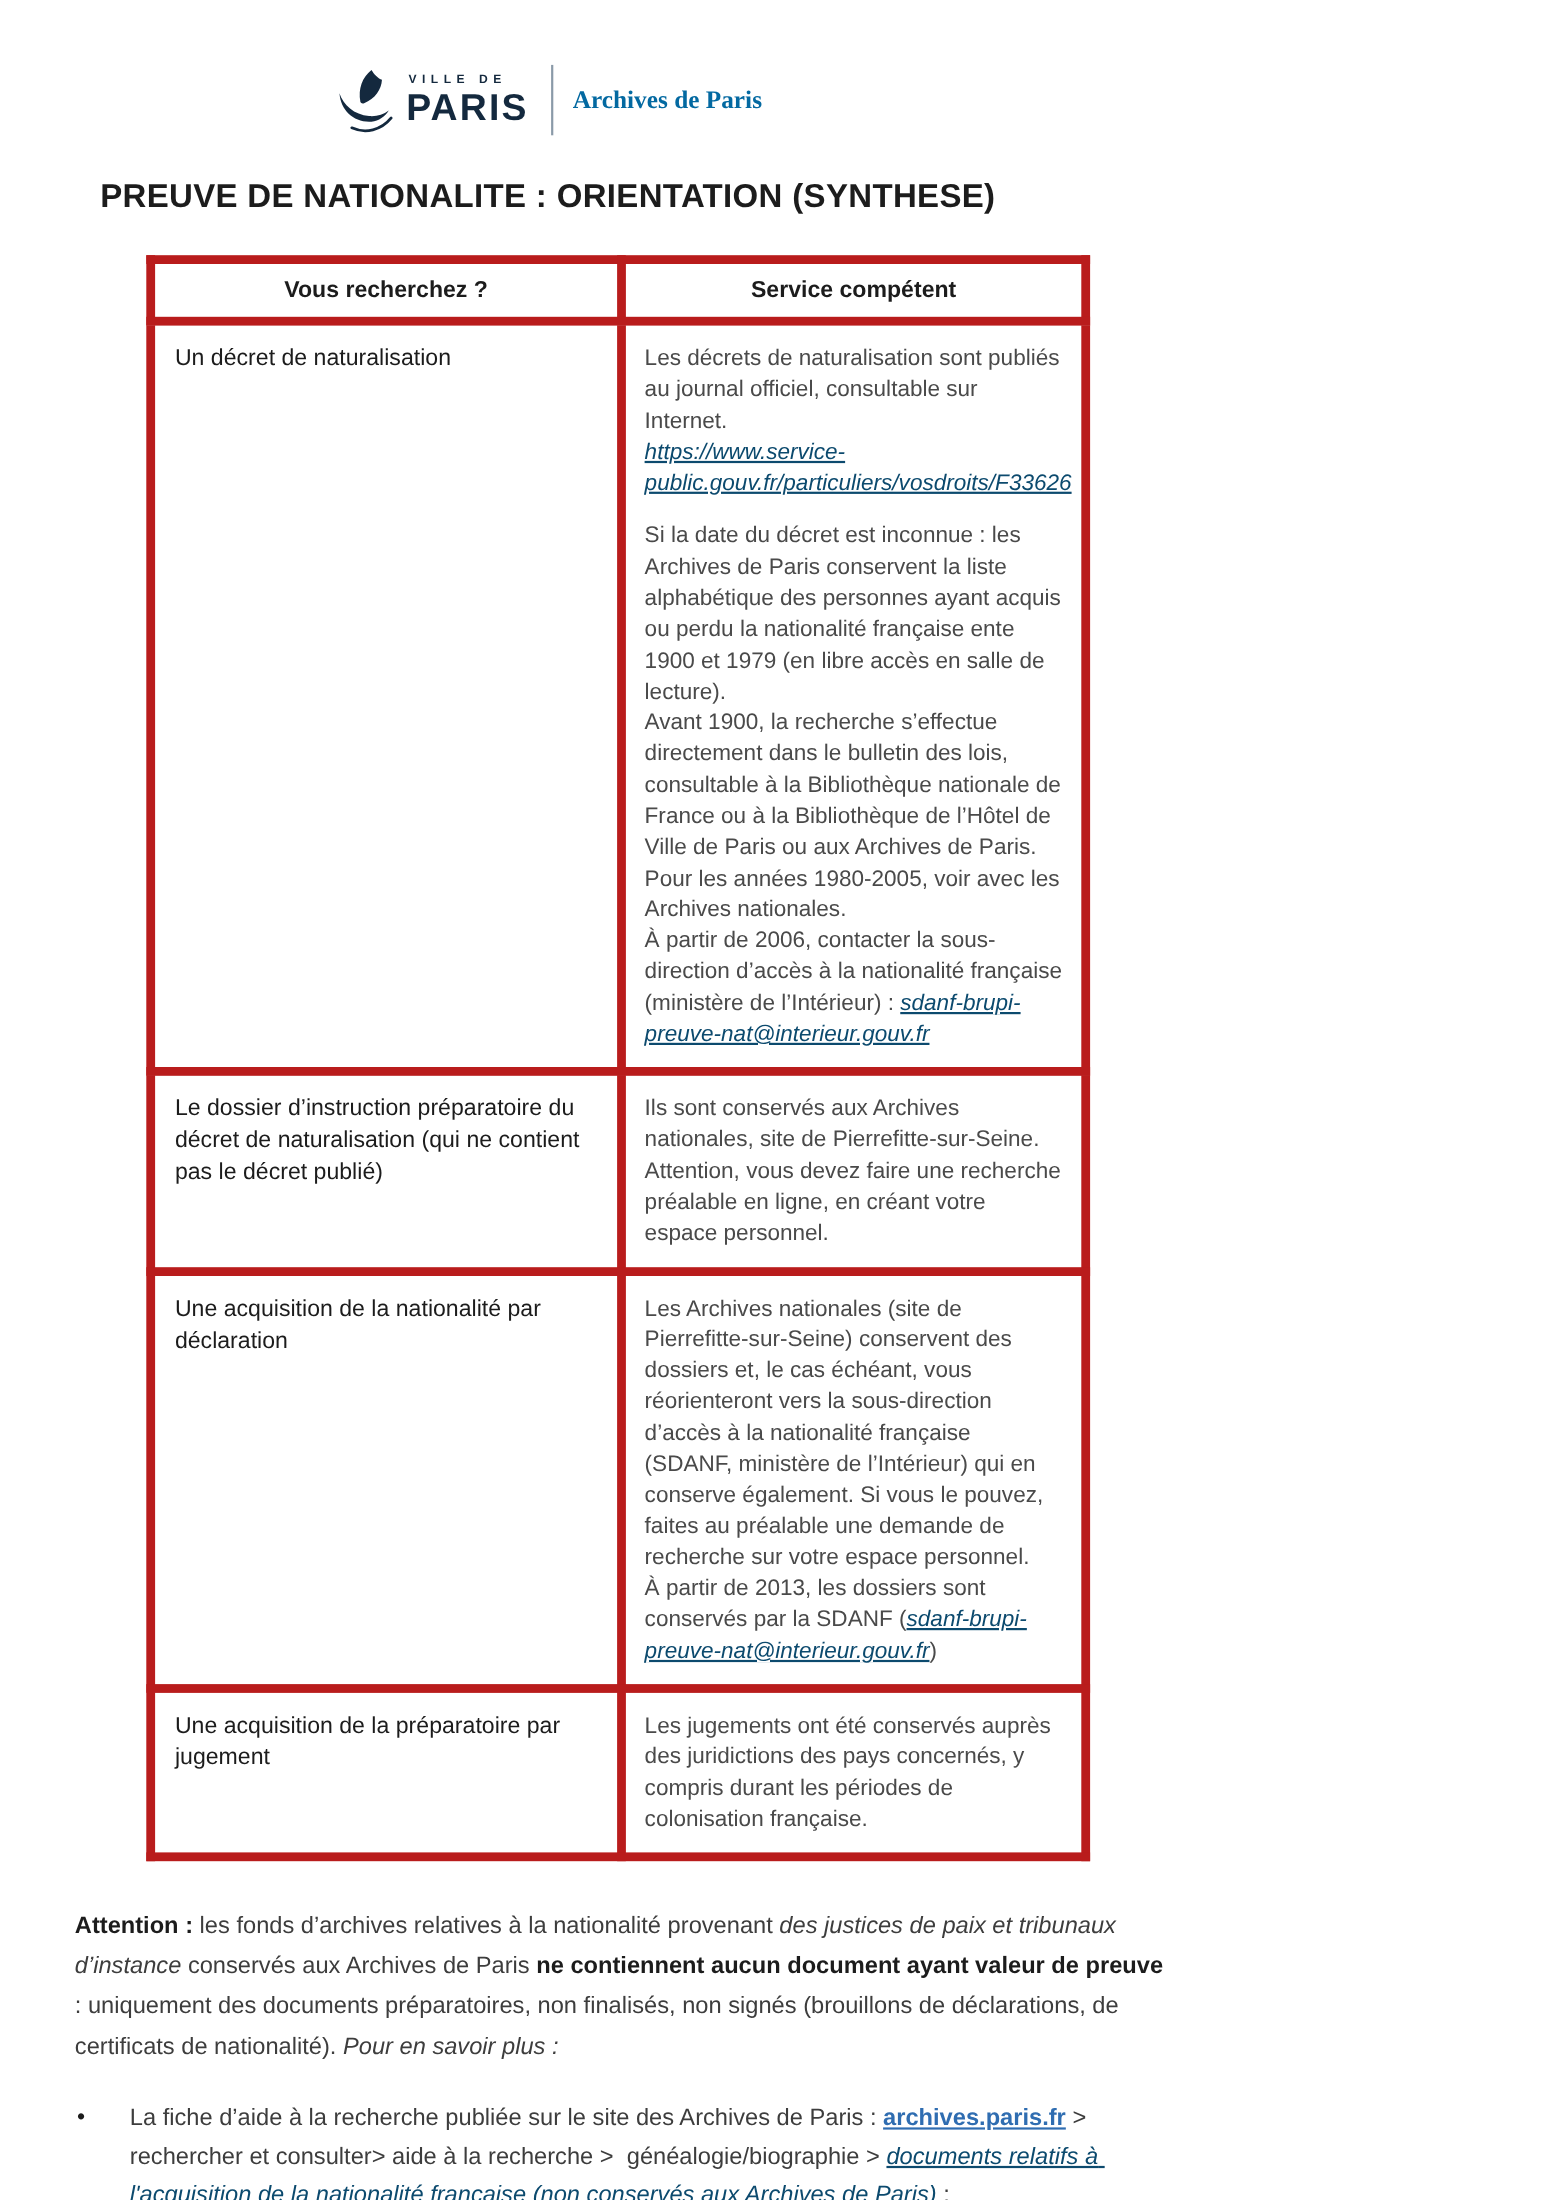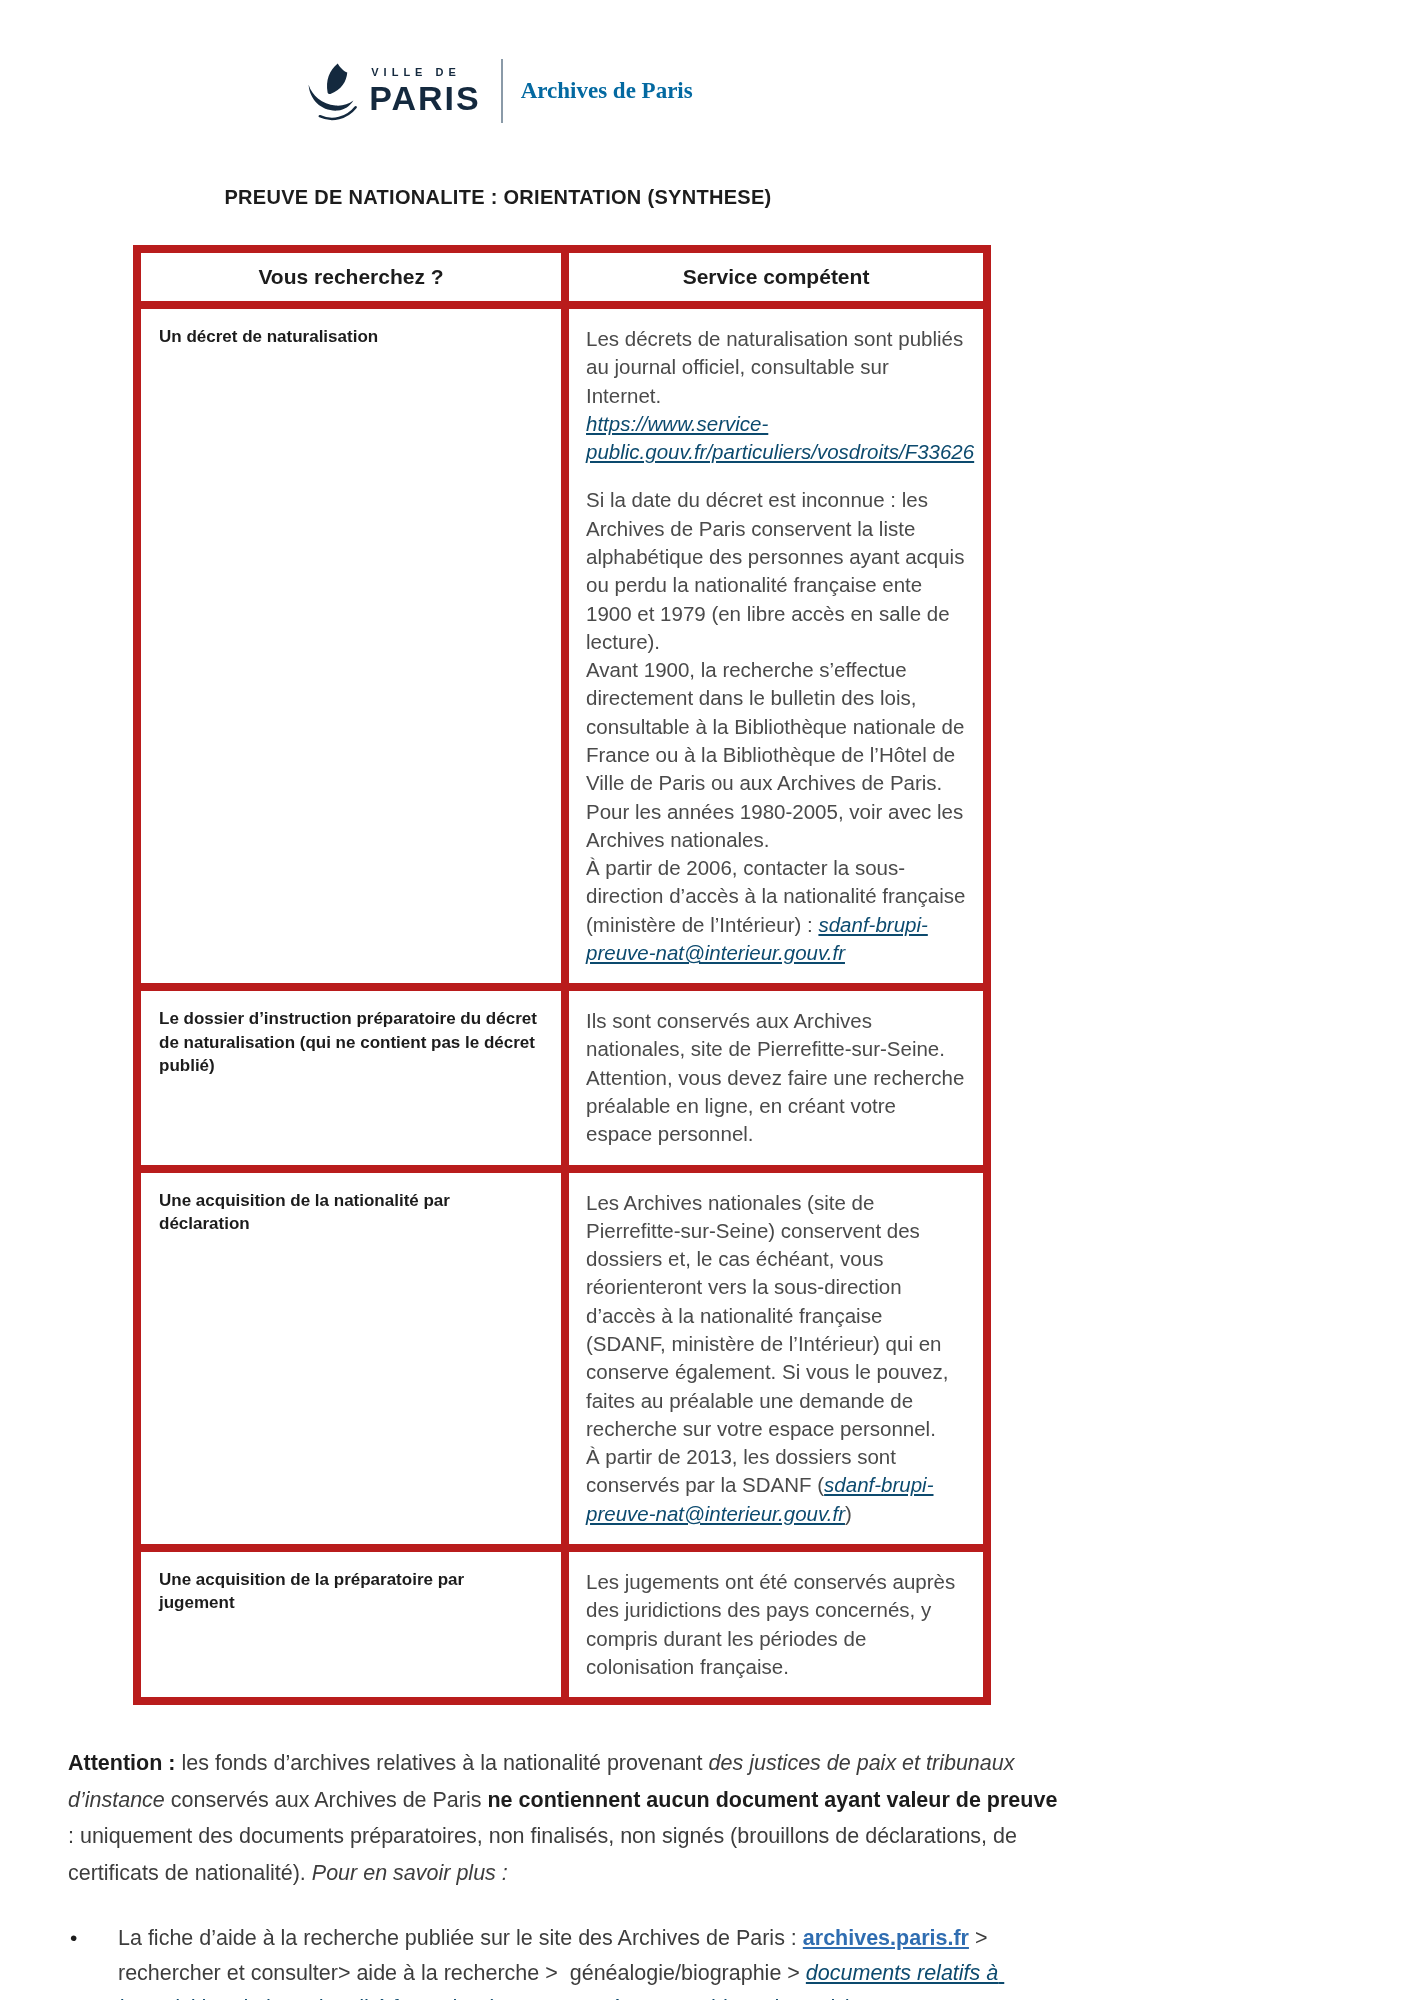--- a/index.html
+++ b/index.html
@@ -29,24 +29,24 @@
   }
   .logo-divider{
     width:2px;height:64px;background:#8a9aa8;margin:0 18px 0 20px;
   }
   .org-name{
     font-size:23px;font-weight:700;color:#0369a1;font-family:Liberation Serif, serif;
   }
 
   
   .doc-title{
-    margin-top:52px;
+    margin-top:28px;
     width:860px;
     text-align:center;
-    font-size:20px;font-weight:800;color:#1c1c1c;
+    font-size:30px;font-weight:800;color:#1c1c1c;
     letter-spacing:0.3px;
   }
 
   
   table.orient{
     border-collapse:collapse;
     margin:36px 0 0 65px;
     width:850px;
     table-layout:fixed;
   }
@@ -57,21 +57,21 @@
   }
   table.orient th{
     font-size:21px;font-weight:700;color:#1c1c1c;
     text-align:center;
     padding:12px 10px;
   }
   col.c-left{width:428px;}
   col.c-right{width:422px;}
   td.cell-left{
     padding:16px 18px;
-    font-size:17px;font-weight:700;color:#1c1c1c;
+    font-size:21px;font-weight:400;color:#1c1c1c;
     line-height:1.38;
   }
   td.cell-right{
     padding:16px 17px;
     font-size:20.5px;color:#4a4a4a;
     line-height:1.38;
   }
   .cell-right p{
     margin:0 0 0 0;
     white-space:pre-wrap;

